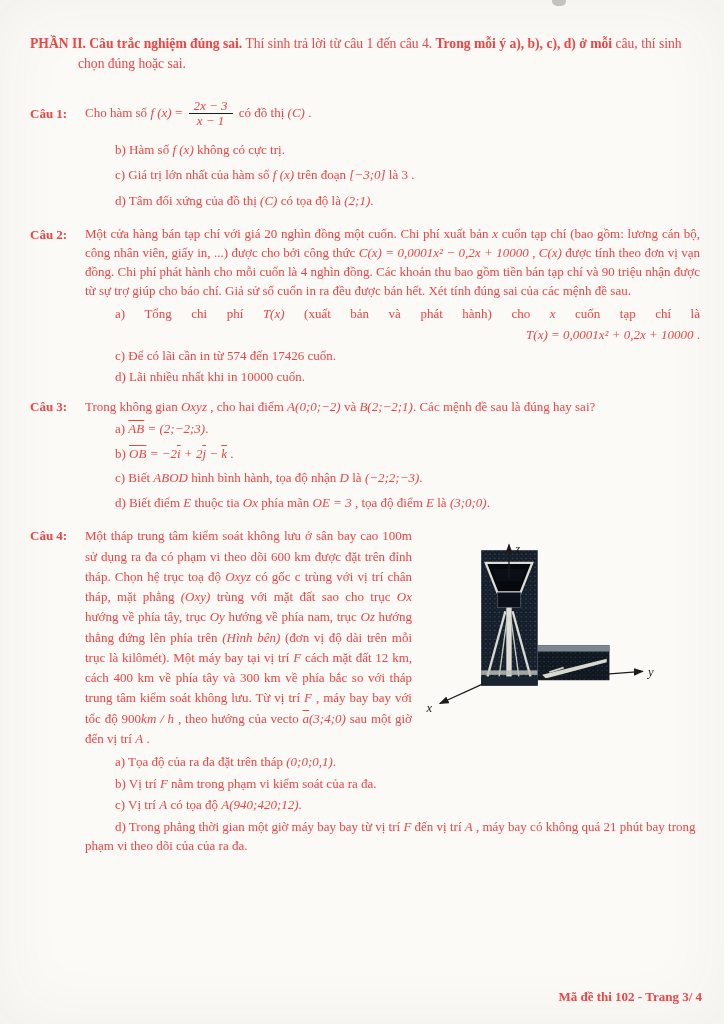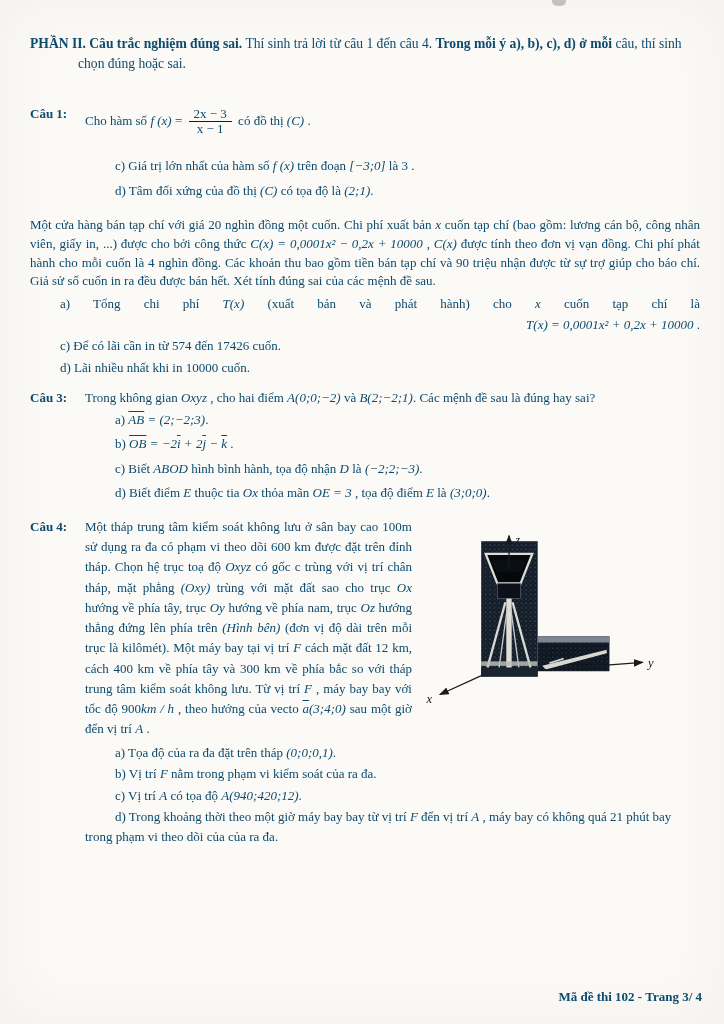--- a/index.html
+++ b/index.html
@@ -2,21 +2,21 @@
 <html lang="vi"><head>
 <meta charset="utf-8">
 <style>
   * { box-sizing: border-box; }
   html, body { margin: 0; padding: 0; background: #e9e9e7; }
   .page{
     position: relative;
     width: 724px; height: 1024px;
     margin: 0 auto;
     background: #fbfaf7;
-    color: #0c4a6e;
+    color: #ef4444;
     font-family: "Liberation Serif", serif;
     font-size: 13px;
     line-height: 1.5;
     padding: 34px 24px 0 30px;
     overflow: hidden;
     box-shadow: inset 0 0 70px rgba(60,55,45,.05);
   }
   .smudge{ position:absolute; top:0; left:552px; width:14px; height:6px;
            background:#b9b9b6; border-radius:0 0 5px 5px; opacity:.85; }
   .header{ margin:0 0 20px 0; padding-left:48px; text-indent:-48px; font-size:13.6px; }
@@ -32,21 +32,21 @@
   .it.cont{ text-indent:0;text-align:right; }
   .jlast{ text-align:justify; text-align-last:justify; }
   .q1-intro{ margin-bottom:7px; }
   .q1 .it{ margin-bottom:6px; }
   .q2 .q-para{ line-height:1.45; }
   .q2 .it{ margin-bottom:2px; line-height:1.47; }
   .q3 .it{ margin-bottom:5px; }
   .q4 .q-para{ line-height:1.56; }
   .q4 .it{ margin-bottom:2px; }
   .frac{ display:inline-block; vertical-align:middle; text-align:center;
-         line-height:1.12; margin:12px 3px; }
+         font-style:italic; line-height:1.12; margin:4px 3px; }
   .frac .num{ display:block; padding:0 5px; }
   .frac .den{ display:block; border-top:1.2px solid #1b1b1b; padding:0 5px; }
   .fig-wrap{ float:right; width:278px; margin:0 0 4px 10px; }
   .fig-wrap svg text{ font-family:"Liberation Serif", serif; font-style:italic;
                       font-size:14px; fill:#1b1b1b; }
   .footer{ position:absolute; right:22px; bottom:18px; font-weight:700; font-size:13px; }
 </style>
 </head>
 <body>
 
@@ -54,43 +54,45 @@
   <div class="smudge"></div>
 
   <p class="header"><span class="r-b">PHẦN II. Câu trắc nghiệm đúng sai.</span><span> Thí sinh trả lời từ câu 1 đến câu 4. </span><span class="r-b">Trong mỗi ý a), b), c), d) ở mỗi </span><span>câu, thí sinh chọn đúng hoặc sai.</span></p>
 
   <div class="q q1">
     <div class="q-label padded">Câu 1:</div>
     <div class="q-body">
       <div class="q1-intro">
         <span><span>Cho hàm số </span><span class="r-i">f (x)</span><span> = </span></span><span class="frac"><span class="num">2x − 3</span><span class="den">x − 1</span></span><span><span> có đồ thị </span><span class="r-i">(C)</span><span> .</span></span>
       </div>
+      <div class="it"><span>b) Hàm số </span><span class="r-i">f (x)</span><span> không có cực trị.</span></div>
       <div class="it"><span>c) Giá trị lớn nhất của hàm số </span><span class="r-i">f (x)</span><span> trên đoạn </span><span class="r-i">[−3;0]</span><span> là 3 .</span></div>
       <div class="it"><span>d) Tâm đối xứng của đồ thị </span><span class="r-i">(C)</span><span> có tọa độ là </span><span class="r-i">(2;1)</span><span>.</span></div>
     </div>
   </div>
 
   <div class="q q2">
+    <div class="q-label">Câu 2:</div>
     <div class="q-body">
       <p class="q-para"><span>Một cửa hàng bán tạp chí với giá 20 nghìn đồng một cuốn. Chi phí xuất bản </span><span class="r-i">x</span><span> cuốn tạp chí (bao gồm: lương cán bộ, công nhân viên, giấy in, ...) được cho bởi công thức </span><span class="r-i">C(x) = 0,0001x² − 0,2x + 10000</span><span> , </span><span class="r-i">C(x)</span><span> được tính theo đơn vị vạn đồng. Chi phí phát hành cho mỗi cuốn là 4 nghìn đồng. Các khoản thu bao gồm tiền bán tạp chí và 90 triệu nhận được từ sự trợ giúp cho báo chí. Giả sử số cuốn in ra đều được bán hết. Xét tính đúng sai của các mệnh đề sau.</span></p>
       <div class="it jlast"><span>a) Tổng chi phí </span><span class="r-i">T(x)</span><span> (xuất bản và phát hành) cho </span><span class="r-i">x</span><span> cuốn tạp chí là</span></div>
       <div class="it cont"><span class="r-i">T(x) = 0,0001x² + 0,2x + 10000</span><span> .</span></div>
       <div class="it"><span>c) Để có lãi cần in từ 574 đến 17426 cuốn.</span></div>
       <div class="it"><span>d) Lãi nhiều nhất khi in 10000 cuốn.</span></div>
     </div>
   </div>
 
   <div class="q q3">
     <div class="q-label">Câu 3:</div>
     <div class="q-body">
       <p class="q-para"><span>Trong không gian </span><span class="r-i">Oxyz</span><span> , cho hai điểm </span><span class="r-i">A(0;0;−2)</span><span> và </span><span class="r-i">B(2;−2;1)</span><span>. Các mệnh đề sau là đúng hay sai?</span></p>
       <div class="it"><span>a) </span><span class="r-i r-ov">AB</span><span class="r-i"> = (2;−2;3)</span><span>.</span></div>
       <div class="it"><span>b) </span><span class="r-i r-ov">OB</span><span class="r-i"> = −2</span><span class="r-i r-ov">i</span><span class="r-i"> + 2</span><span class="r-i r-ov">j</span><span class="r-i"> − </span><span class="r-i r-ov">k</span><span> .</span></div>
       <div class="it"><span>c) Biết </span><span class="r-i">ABOD</span><span> hình bình hành, tọa độ nhận </span><span class="r-i">D</span><span> là </span><span class="r-i">(−2;2;−3)</span><span>.</span></div>
-      <div class="it"><span>d) Biết điểm </span><span class="r-i">E</span><span> thuộc tia </span><span class="r-i">Ox</span><span> thỏa mãn </span><span class="r-i">OE = 3</span><span> , tọa độ điểm </span><span class="r-i">E</span><span> là </span><span class="r-i">(3;0;0)</span><span>.</span></div>
+      <div class="it"><span>d) Biết điểm </span><span class="r-i">E</span><span> thuộc tia </span><span class="r-i">Ox</span><span> phía mãn </span><span class="r-i">OE = 3</span><span> , tọa độ điểm </span><span class="r-i">E</span><span> là </span><span class="r-i">(3;0;0)</span><span>.</span></div>
     </div>
   </div>
 
   <div class="q q4">
     <div class="q-label">Câu 4:</div>
     <div class="q-body">
       <div class="fig-wrap">
         <svg viewBox="0 0 310 215" width="278" xmlns="http://www.w3.org/2000/svg">
           <defs>
             <pattern id="speckle" width="5" height="5" patternUnits="userSpaceOnUse">
@@ -135,18 +137,18 @@
           </g>
           <text x="104" y="30">z</text>
           <text x="252" y="167">y</text>
           <text x="5" y="207">x</text>
         </svg>
       </div>
       <p class="q-para"><span>Một tháp trung tâm kiểm soát không lưu ở sân bay cao 100m sử dụng ra đa có phạm vi theo dõi 600 km được đặt trên đỉnh tháp. Chọn hệ trục toạ độ </span><span class="r-i">Oxyz</span><span> có gốc c trùng với vị trí chân tháp, mặt phẳng </span><span class="r-i">(Oxy)</span><span> trùng với mặt đất sao cho trục </span><span class="r-i">Ox</span><span> hướng về phía tây, trục </span><span class="r-i">Oy</span><span> hướng về phía nam, trục </span><span class="r-i">Oz</span><span> hướng thẳng đứng lên phía trên </span><span class="r-i">(Hình bên)</span><span> (đơn vị độ dài trên mỗi trục là kilômét). Một máy bay tại vị trí </span><span class="r-i">F</span><span> cách mặt đất 12 km, cách 400 km về phía tây và 300 km về phía bắc so với tháp trung tâm kiểm soát không lưu. Từ vị trí </span><span class="r-i">F</span><span> , máy bay bay với tốc độ 900</span><span class="r-i">km / h</span><span> , theo hướng của vecto </span><span class="r-i r-ov">a</span><span class="r-i">(3;4;0)</span><span> sau một giờ đến vị trí </span><span class="r-i">A</span><span> .</span></p>
       <div class="it"><span>a) Tọa độ của ra đa đặt trên tháp </span><span class="r-i">(0;0;0,1)</span><span>.</span></div>
       <div class="it"><span>b) Vị trí </span><span class="r-i">F</span><span> nằm trong phạm vi kiểm soát của ra đa.</span></div>
       <div class="it"><span>c) Vị trí </span><span class="r-i">A</span><span> có tọa độ </span><span class="r-i">A(940;420;12)</span><span>.</span></div>
-      <div class="it"><span>d) Trong khoảng thời theo một giờ máy bay bay từ vị trí </span><span class="r-i">F</span><span> đến vị trí </span><span class="r-i">A</span><span> , máy bay có không quá 21 phút bay trong phạm vi theo dõi của của ra đa.</span></div>
+      <div class="it"><span>d) Trong phẳng thời gian một giờ máy bay bay từ vị trí </span><span class="r-i">F</span><span> đến vị trí </span><span class="r-i">A</span><span> , máy bay có không quá 21 phút bay trong phạm vi theo dõi của của ra đa.</span></div>
     </div>
   </div>
 
   <div class="footer">Mã đề thi 102 - Trang 3/ 4</div>
 </div>
 
 </body></html>

